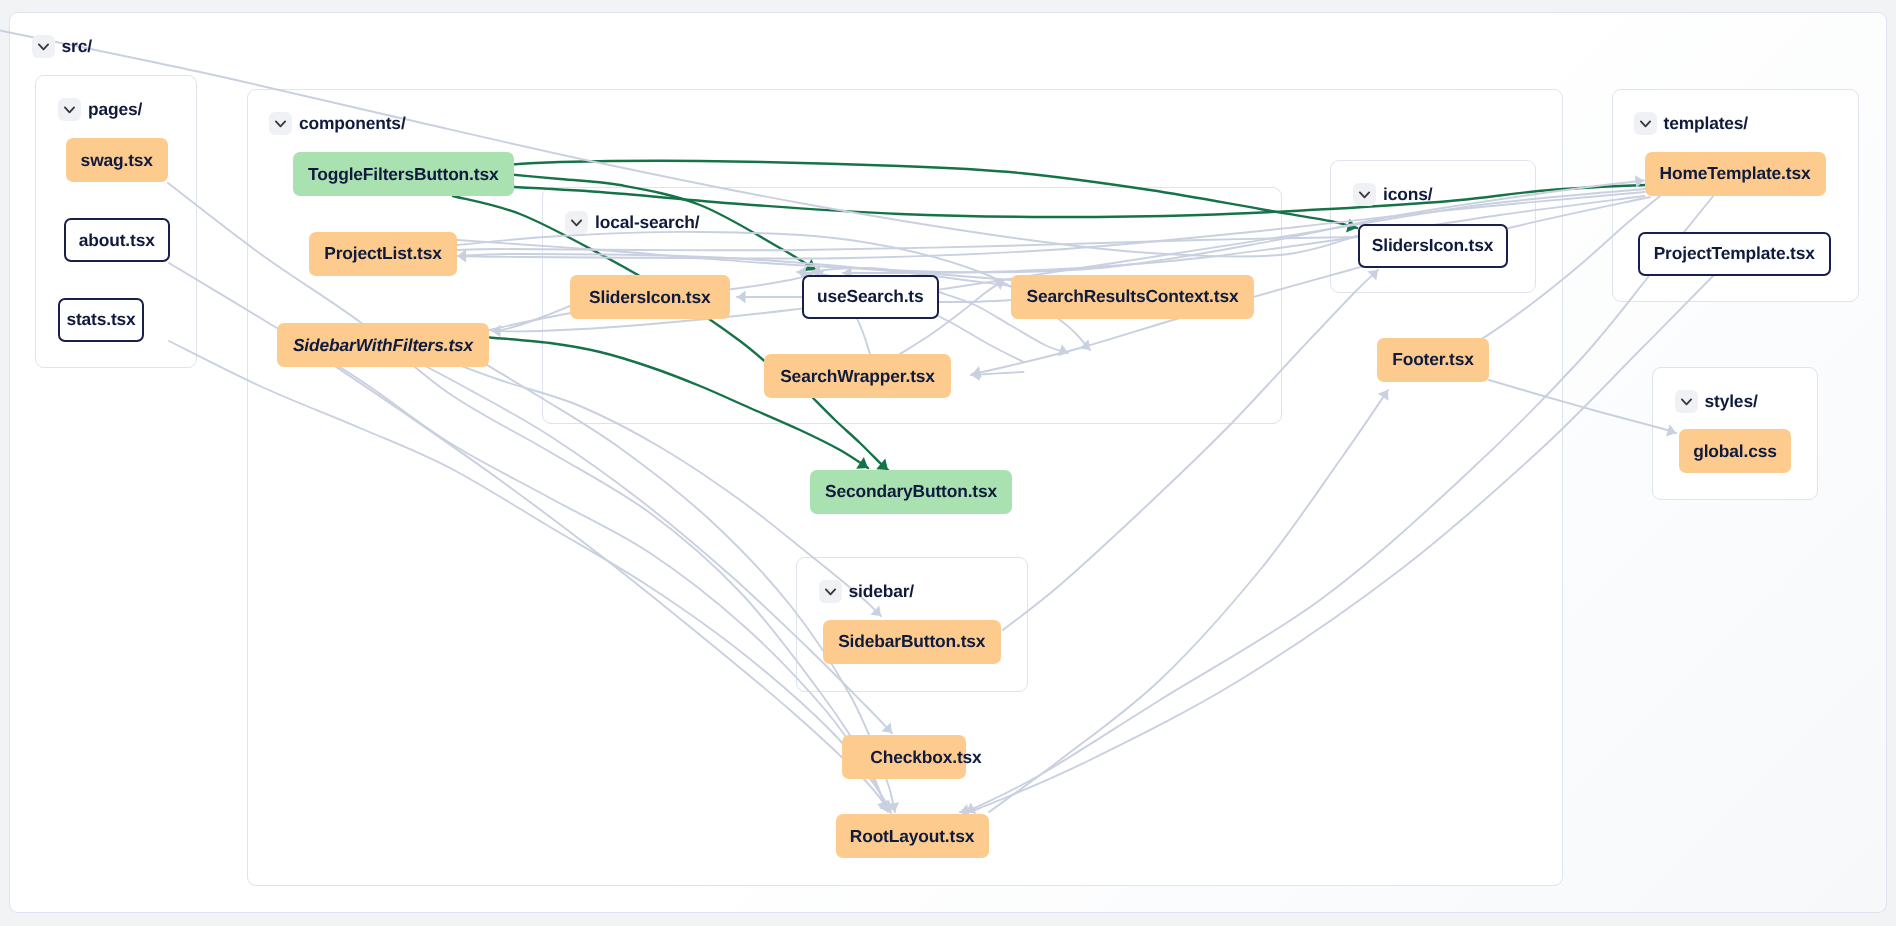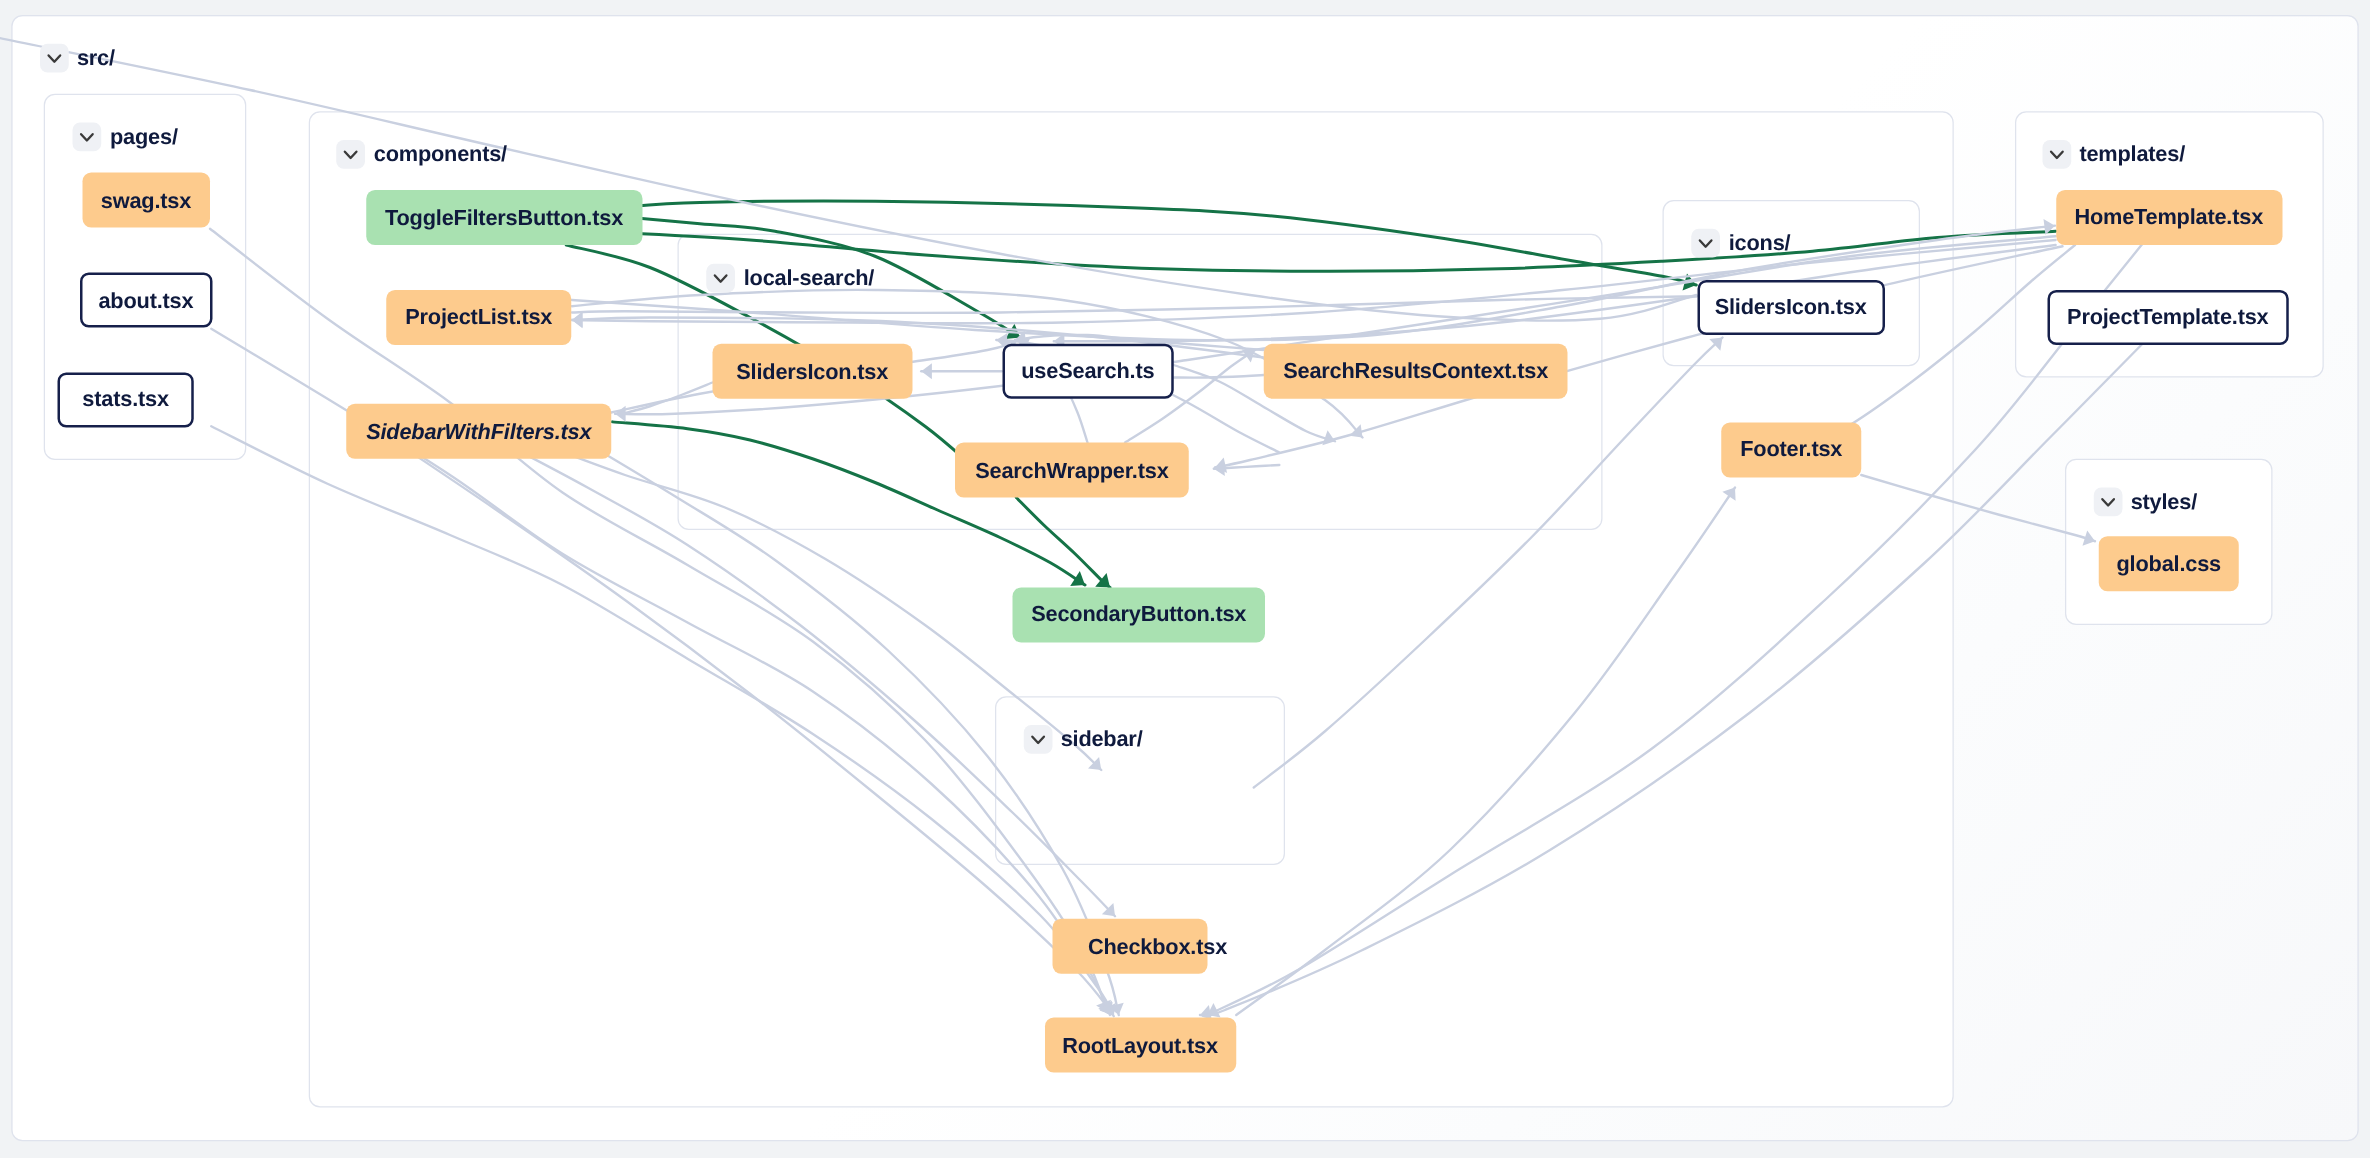--- a/index.html
+++ b/index.html
@@ -249,21 +249,21 @@
         </svg>
       </span>
       <span class="cname">sidebar/</span>
     </div>
     <div class="node orange" style="left: 65.5px; top: 138px; width: 102.5px;">
       <span>swag.tsx</span>
     </div>
     <div class="node white" style="left: 63.5px; top: 218px; width: 106.5px;">
       <span>about.tsx</span>
     </div>
-    <div class="node white" style="left: 46px; top: 297.5px; width: 109px;">
+    <div class="node white" style="left: 58px; top: 297.5px; width: 86px;">
       <span>stats.tsx</span>
     </div>
     <div class="node green" style="left: 273px; top: 152px; width: 220.5px; margin-left: 20px;">
       <span>ToggleFiltersButton.tsx</span>
     </div>
     <div class="node orange" style="left: 309px; top: 231.5px; width: 148px;">
       <span>ProjectList.tsx</span>
     </div>
     <div class="node orange" style="left: 277px; top: 323px; width: 212px; font-style: italic;">
       <span>SidebarWithFilters.tsx</span>
@@ -290,20 +290,23 @@
       <span>ProjectTemplate.tsx</span>
     </div>
     <div class="node orange" style="left: 1377px; top: 337.5px; width: 112px;">
       <span>Footer.tsx</span>
     </div>
     <div class="node orange" style="left: 1679px; top: 429px; width: 112px;">
       <span>global.css</span>
     </div>
     <div class="node green" style="left: 810px; top: 469.5px; width: 202px;">
       <span>SecondaryButton.tsx</span>
+    </div>
+    <div class="node orange" style="left: 822.5px; top: 619.5px; width: 178.5px;">
+      <span>SidebarButton.tsx</span>
     </div>
     <div class="node orange" style="left: 841.5px; top: 735px; width: 124px; padding-left: 45px;">
       <span>Checkbox.tsx</span>
     </div>
     <div class="node orange" style="left: 835.5px; top: 814px; width: 153px;">
       <span>RootLayout.tsx</span>
     </div>
   </div>
 
 </body></html>

